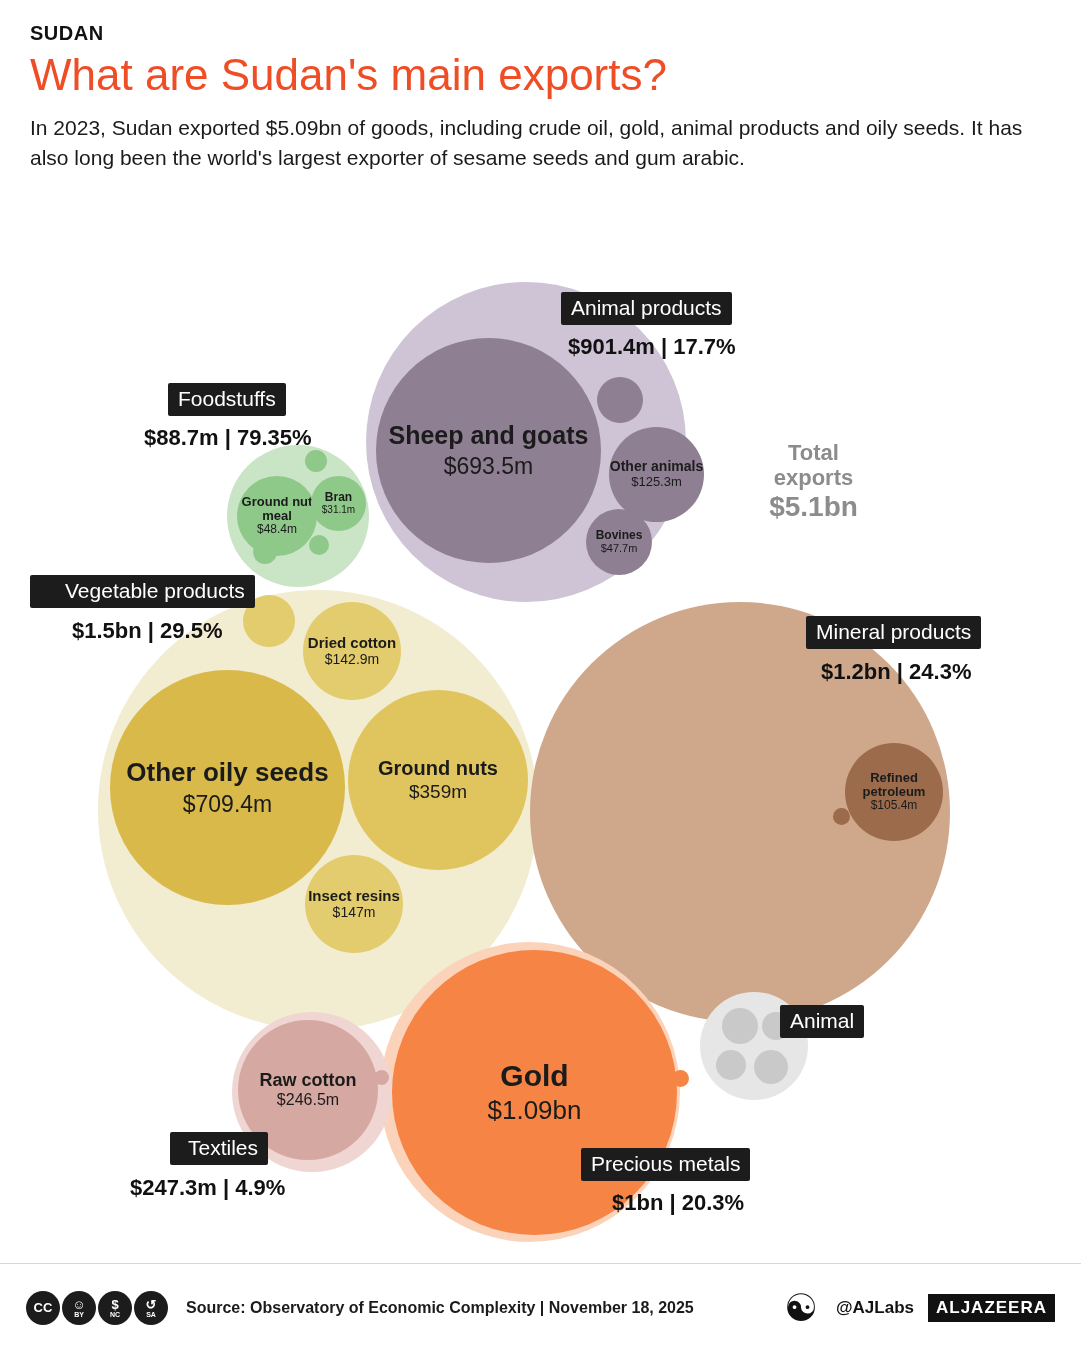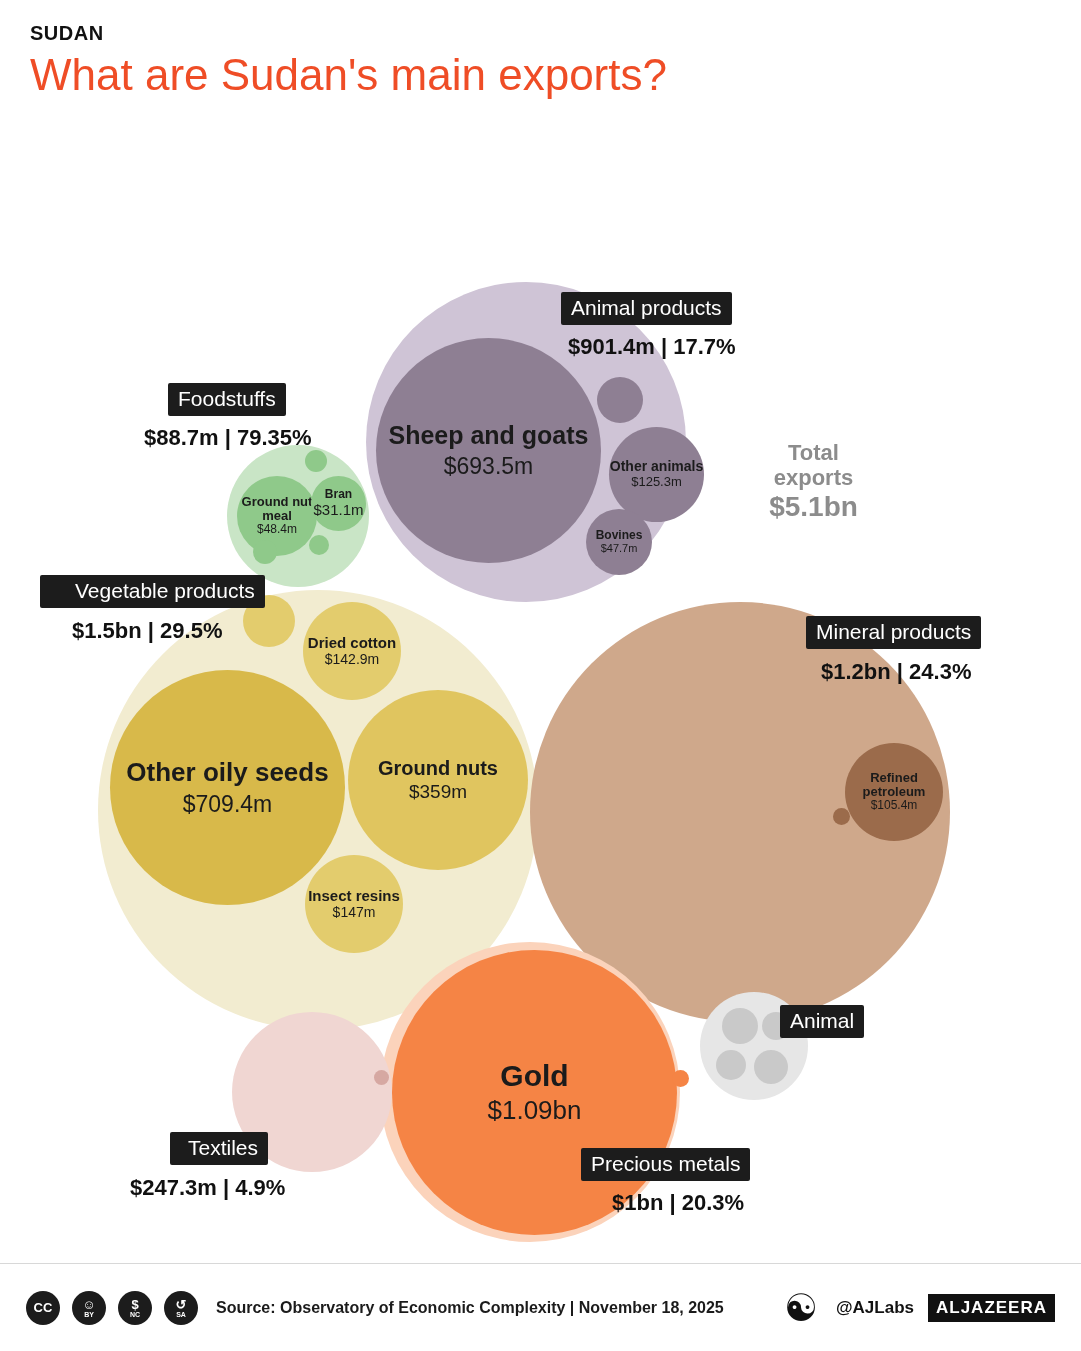--- a/index.html
+++ b/index.html
@@ -87,21 +87,21 @@
   
   .footer {
     position: absolute;
     left: 0; bottom: 0;
     width: 1081px; height: 88px;
     border-top: 1px solid #d8d8d8;
     display: flex;
     align-items: center;
     padding: 0 26px;
   }
-  .cc { display: flex; align-items: center; gap: 12px; }
+  .cc { display: flex; align-items: center; gap: 2px; }
   .cc-badge {
     width: 34px; height: 34px; border-radius: 50%;
     background: #1c1c1c; color: #fff;
     font-size: 13px; font-weight: bold;
     display: flex; align-items: center; justify-content: center;
     flex-direction: column; line-height: 1;
   }
   .cc-badge small { font-size: 7px; font-weight: bold; }
   .source {
     margin-left: 18px;
@@ -121,20 +121,21 @@
     letter-spacing: 1px; padding: 4px 8px;
   }
   .aj-logo { font-size: 38px; color: #111; line-height: 1; margin-right: 4px;}
 </style>
 </head>
 <body>
 
 <div class="header">
   <div class="kicker">SUDAN</div>
   <h1 class="title">What are Sudan's main exports?</h1>
+  <div class="subtitle">In 2023, Sudan exported $5.09bn of goods, including crude oil, gold, animal products and oily seeds. It has also long been the world's largest exporter of sesame seeds and gum arabic.</div>
 </div>
 
 <div class="chart">
 
   <div class="bubble" style="left:366px; top:32px; width:320px; height:320px; background:#cfc4d6;"></div>
   <div class="bubble" style="left:376px; top:88px; width:225px; height:225px; background:#8e7f93;">
     <div class="bub-name" style="font-size:25px; color:#1b1b1b;">Sheep and goats</div>
     <div class="bub-val" style="font-size:23px; color:#1b1b1b; margin-top:4px;">$693.5m</div>
   </div>
   <div class="bubble" style="left:609px; top:177px; width:95px; height:95px; background:#8e7f93;">
@@ -149,21 +150,21 @@
   <div class="chip" style="left:561px; top:42px;">Animal products</div>
   <div class="statline" style="left:568px; top:84px;">$901.4m | 17.7%</div>
 
   <div class="bubble" style="left:227px; top:195px; width:142px; height:142px; background:#c9e5c6;"></div>
   <div class="bubble" style="left:237px; top:226px; width:80px; height:80px; background:#8fc98a;">
     <div class="bub-name" style="font-size:13px; color:#1b1b1b;">Ground nut meal</div>
     <div class="bub-val" style="font-size:12px; color:#1b1b1b;">$48.4m</div>
   </div>
   <div class="bubble" style="left:311px; top:226px; width:55px; height:55px; background:#8fc98a;">
     <div class="bub-name" style="font-size:12px; color:#1b1b1b;">Bran</div>
-    <div class="bub-val" style="font-size:15px; color:#1b1b1b;">$31.1m</div>
+    <div class="bub-val" style="font-size:10px; color:#1b1b1b;">$31.1m</div>
   </div>
   <div class="bubble" style="left:305px; top:200px; width:22px; height:22px; background:#8fc98a;"></div>
   <div class="bubble" style="left:309px; top:285px; width:20px; height:20px; background:#8fc98a;"></div>
   <div class="bubble" style="left:253px; top:290px; width:24px; height:24px; background:#8fc98a;"></div>
   <div class="chip" style="left:168px; top:133px;">Foodstuffs</div>
   <div class="statline" style="left:144px; top:175px;">$88.7m | 79.35%</div>
 
   <div class="total" style="left:746px; top:190px; width:135px;">
     <div class="t-lab">Total</div>
     <div class="t-lab">exports</div>
@@ -181,21 +182,21 @@
   </div>
   <div class="bubble" style="left:303px; top:352px; width:98px; height:98px; background:#e3cc6d;">
     <div class="bub-name" style="font-size:15px; color:#1b1b1b;">Dried cotton</div>
     <div class="bub-val" style="font-size:14px; color:#1b1b1b;">$142.9m</div>
   </div>
   <div class="bubble" style="left:305px; top:605px; width:98px; height:98px; background:#e3cc6d;">
     <div class="bub-name" style="font-size:15px; color:#1b1b1b;">Insect resins</div>
     <div class="bub-val" style="font-size:14px; color:#1b1b1b;">$147m</div>
   </div>
   <div class="bubble" style="left:243px; top:345px; width:52px; height:52px; background:#e3cc6d;"></div>
-  <div class="chip" style="left:40px; top:325px;padding-left:35px;">Vegetable products</div>
+  <div class="chip" style="left:30px; top:325px;padding-left:35px;">Vegetable products</div>
   <div class="statline" style="left:72px; top:368px;">$1.5bn | 29.5%</div>
 
   <div class="bubble" style="left:530px; top:352px; width:420px; height:420px; background:#cfa88b;"></div>
   <div class="bubble" style="left:845px; top:493px; width:98px; height:98px; background:#9b6b4b;">
     <div class="bub-name" style="font-size:13px; color:#1b1b1b; line-height:1.05;">Refined petroleum</div>
     <div class="bub-val" style="font-size:12px; color:#1b1b1b;">$105.4m</div>
   </div>
   <div class="bubble" style="left:833px; top:558px; width:17px; height:17px; background:#9b6b4b;"></div>
   <div class="chip" style="left:806px; top:366px;">Mineral products</div>
   <div class="statline" style="left:821px; top:409px;">$1.2bn | 24.3%</div>
@@ -203,20 +204,24 @@
   <div class="bubble" style="left:380px; top:692px; width:300px; height:300px; background:#fbd3bb;"></div>
   <div class="bubble" style="left:392px; top:700px; width:285px; height:285px; background:#f58445;">
     <div class="bub-name" style="font-size:30px; color:#1b1b1b;">Gold</div>
     <div class="bub-val" style="font-size:26px; color:#1b1b1b; margin-top:4px;">$1.09bn</div>
   </div>
   <div class="bubble" style="left:672px; top:820px; width:17px; height:17px; background:#f58445;"></div>
   <div class="chip" style="left:581px; top:898px;">Precious metals</div>
   <div class="statline" style="left:612px; top:940px;">$1bn | 20.3%</div>
 
   <div class="bubble" style="left:232px; top:762px; width:160px; height:160px; background:#f0d6d2;"></div>
+  <div class="bubble" style="left:238px; top:770px; width:140px; height:140px; background:#d6a8a2;">
+    <div class="bub-name" style="font-size:18px; color:#1b1b1b;">Raw cotton</div>
+    <div class="bub-val" style="font-size:16px; color:#1b1b1b;">$246.5m</div>
+  </div>
   <div class="bubble" style="left:374px; top:820px; width:15px; height:15px; background:#d6a8a2;"></div>
   <div class="chip" style="left:170px; top:882px;padding-left:18px;">Textiles</div>
   <div class="statline" style="left:130px; top:925px;">$247.3m | 4.9%</div>
 
   <div class="bubble" style="left:700px; top:742px; width:108px; height:108px; background:#e6e6e6;"></div>
   <div class="bubble" style="left:722px; top:758px; width:36px; height:36px; background:#c9c9c9;"></div>
   <div class="bubble" style="left:762px; top:762px; width:28px; height:28px; background:#c9c9c9;"></div>
   <div class="bubble" style="left:716px; top:800px; width:30px; height:30px; background:#c9c9c9;"></div>
   <div class="bubble" style="left:754px; top:800px; width:34px; height:34px; background:#c9c9c9;"></div>
   <div class="chip" style="left:780px; top:755px;">Animal</div>

